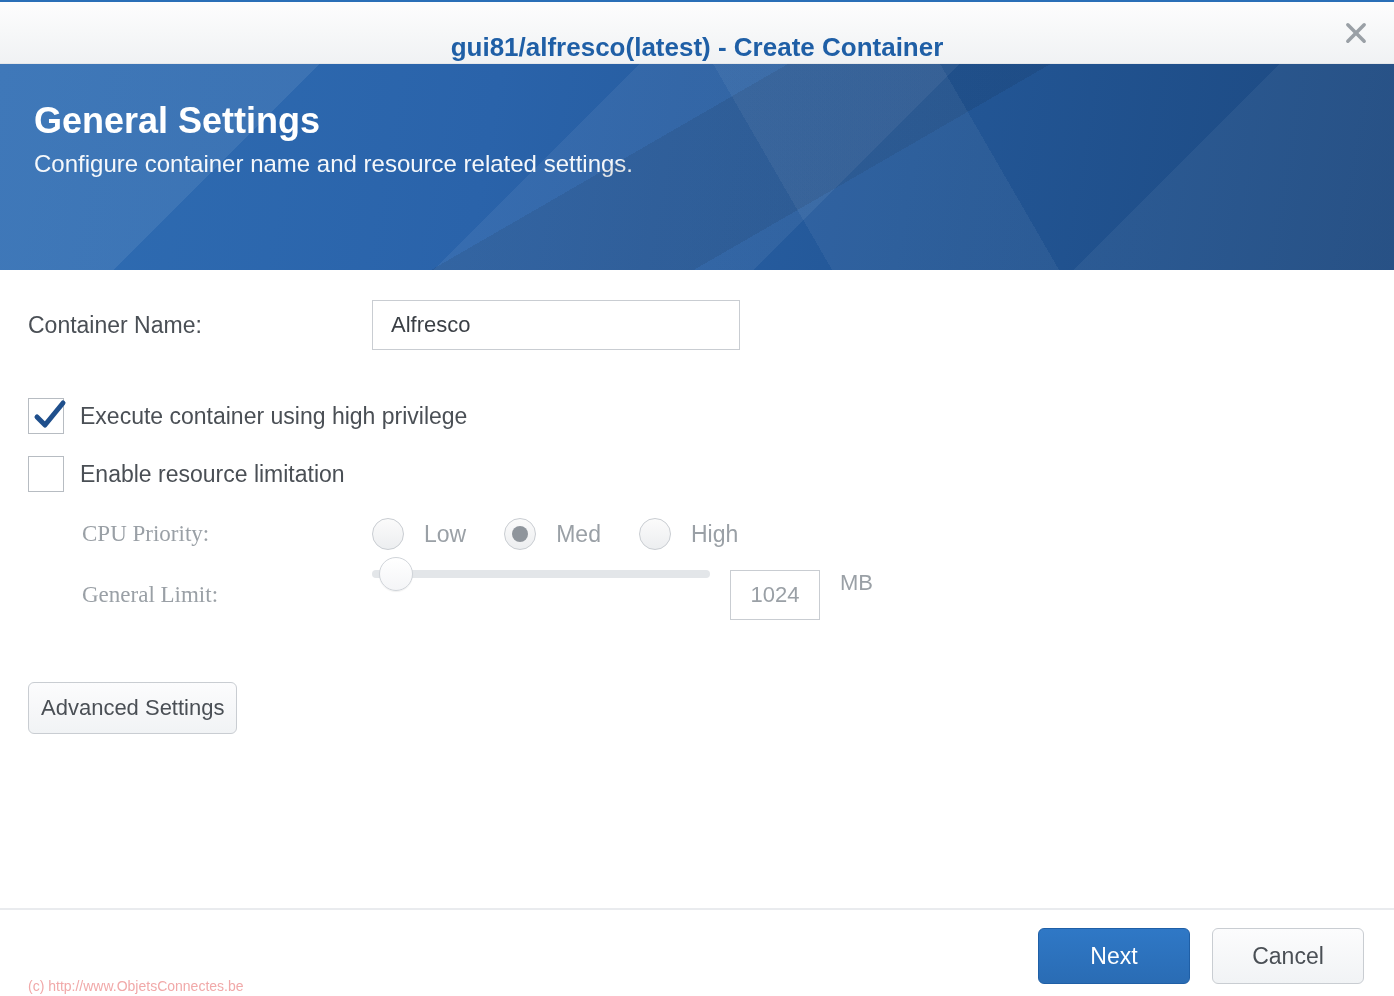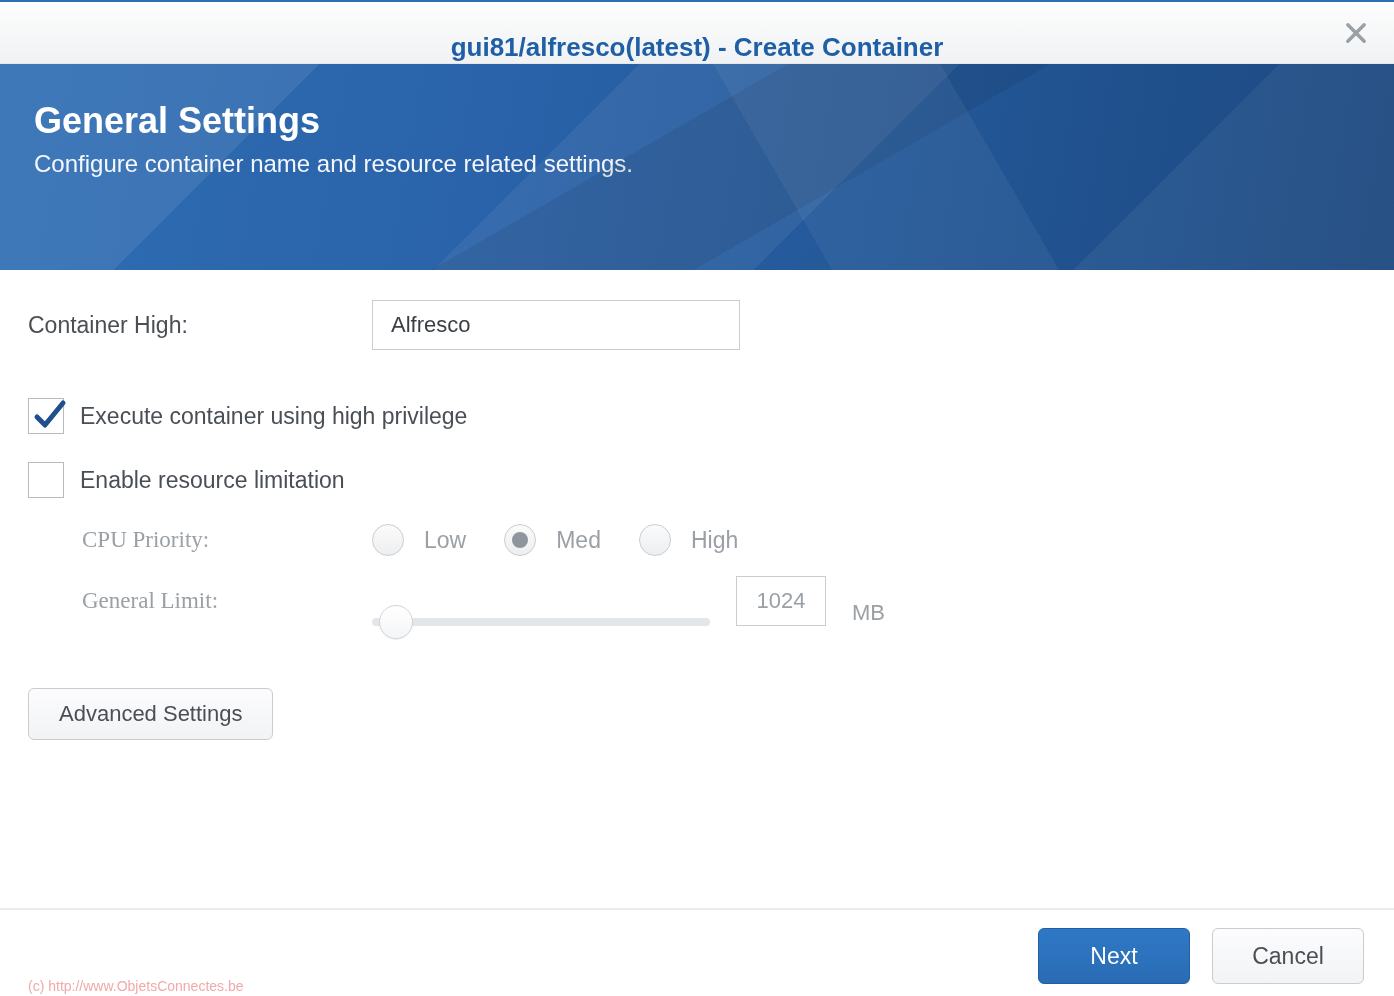--- a/index.html
+++ b/index.html
@@ -53,21 +53,21 @@
   .sublabel.disabled, .disabled { color: #9aa0a6; }
 
   input.text {
     width: 368px; height: 50px;
     border: 1px solid #c9cdd2;
     padding: 0 18px;
     font-size: 22px; color: #3a3f45;
     background: #fff;
   }
 
-  .checkbox-row { display: flex; align-items: center; margin-bottom: 28px; }
+  .checkbox-row { display: flex; align-items: center; margin-bottom: 22px; }
   .checkbox {
     width: 36px; height: 36px;
     border: 1px solid #b7bcc2;
     margin-right: 16px;
     position: relative;
     cursor: pointer;
     background: #fff;
   }
   .checkbox.checked::after {
     content: "";
@@ -87,21 +87,21 @@
     position: relative;
     cursor: pointer;
   }
   .radio.selected::after {
     content: ""; position: absolute; left: 7px; top: 7px;
     width: 16px; height: 16px; border-radius: 50%;
     background: #8f959c;
   }
   .radio-label { color: #9aa0a6; font-size: 23px; margin-right: 18px; }
 
-  .slider-wrap { display: flex; align-items: flex-end; gap: 26px; }
+  .slider-wrap { display: flex; align-items: flex-start; gap: 20px; }
   .slider {
     position: relative; width: 338px; height: 8px;
     background: #e3e6e9; border-radius: 4px;
   }
   .slider-thumb {
     position: absolute; top: 50%; left: 24px; transform: translate(-50%,-50%);
     width: 34px; height: 34px; border-radius: 50%;
     background: linear-gradient(#ffffff,#f4f5f7);
     border: 1px solid #d0d4d9;
     box-shadow: 0 1px 1px rgba(0,0,0,0.06);
@@ -111,21 +111,21 @@
     width: 90px; height: 50px;
     border: 1px solid #c9cdd2;
     text-align: center;
     font-size: 22px; color: #9aa0a6;
     background: #fff;
   }
   .mem-unit { color: #9aa0a6; font-size: 22px; }
 
   .adv-btn {
     margin-top: 34px;
-    height: 52px; padding: 0 30px;
+    height: 52px; padding: 0 12px;
     background: linear-gradient(#fcfcfd,#f1f3f5);
     border: 1px solid #c9cdd2; border-radius: 6px;
     color: #4a4f55; font-size: 22px;
     cursor: pointer;
   }
 
   .footer {
     border-top: 2px solid #e9ebee;
     padding: 18px 30px 12px 30px;
     display: flex; align-items: center; justify-content: flex-end;
@@ -168,21 +168,21 @@
   </div>
 
   <div class="banner">
     <h1>General Settings</h1>
     <p>Configure container name and resource related settings.</p>
   </div>
 
   <div class="form-area">
 
     <div class="row first">
-      <div class="label">Container High:</div>
+      <div class="label">Container Name:</div>
       <input class="text" type="text" value="Alfresco" style="">
     </div>
 
     <div class="checkbox-row">
       <div class="checkbox checked">
         <svg viewBox="0 0 36 36">
           <path d="M6 20 L14 28 L32 6" stroke="#1f4f8c" stroke-width="5" fill="none" stroke-linecap="round" stroke-linejoin="round"></path>
         </svg>
       </div>
       <div class="checkbox-label">Execute container using high privilege</div>

